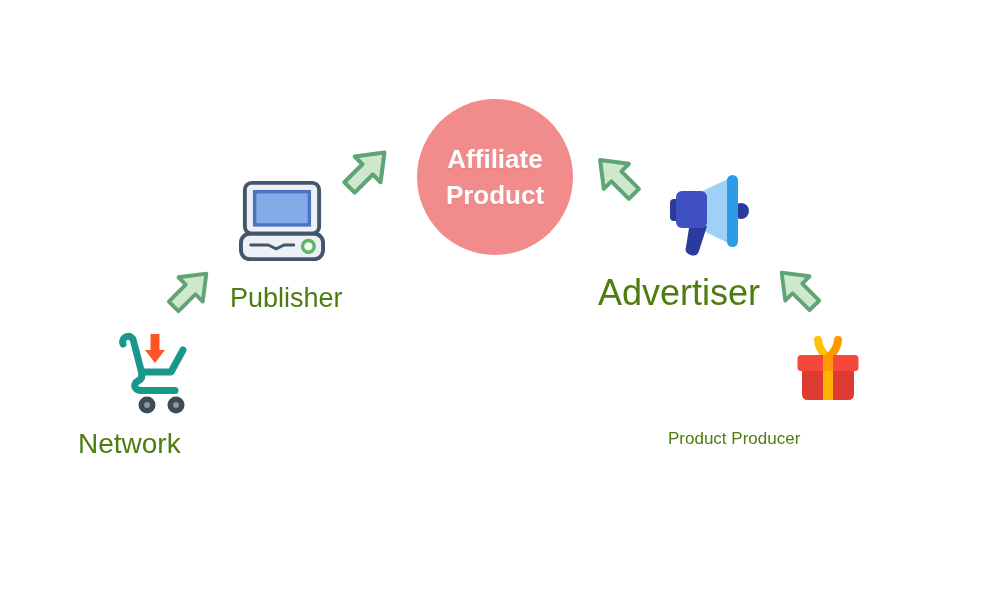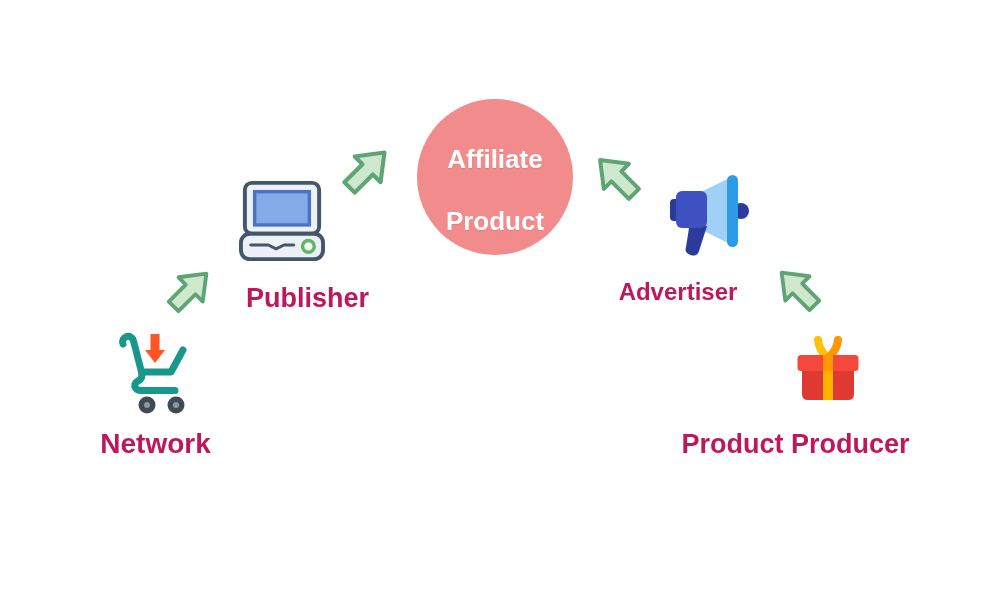--- a/index.html
+++ b/index.html
@@ -18,32 +18,31 @@
     display:flex;align-items:center;justify-content:center;
   }
   .circle-label{
     text-align:center;
     color:#ffffff;
     font-weight:700;
     font-size:26px;
     line-height:36px;
     text-shadow:0 1px 1px rgba(0,0,0,0.08);
   }
-  .circle-label span{display:block;margin-top:26px;}
+  .circle-label span{display:block;}
   .node-label{
-    color:#be185d;
-    font-weight:700;
+    color:#4d7c0f;
+    font-weight:400;
     font-size:27px;
-    text-align:center;
     white-space:nowrap;
   }
   .lbl-publisher{left:230px;top:283px;width:155px;}
-  .lbl-advertiser{left:598px;top:278px;width:160px;font-size:24px;}
+  .lbl-advertiser{left:598px;top:272px;width:160px;font-size:36px;}
   .lbl-customer{left:78px;top:428px;width:155px;font-size:28px;}
-  .lbl-producer{left:668px;top:429px;width:255px;font-size:27px;}
+  .lbl-producer{left:668px;top:429px;width:255px;font-size:17px;}
   .icon-computer{left:238px;top:178px;width:88px;height:86px;}
   .icon-megaphone{left:662px;top:170px;width:90px;height:88px;}
   .icon-cart{left:112px;top:331px;width:82px;height:90px;}
   .icon-gift{left:796px;top:336px;width:64px;height:68px;}
   .arrow-ne-1{left:335px;top:138px;width:64px;height:64px;}
   .arrow-ne-2{left:160px;top:260px;width:60px;height:60px;}
   .arrow-nw-1{left:586px;top:146px;width:62px;height:62px;}
   .arrow-nw-2{left:768px;top:259px;width:60px;height:60px;}
   svg{display:block;width:100%;height:100%;}
 </style>

